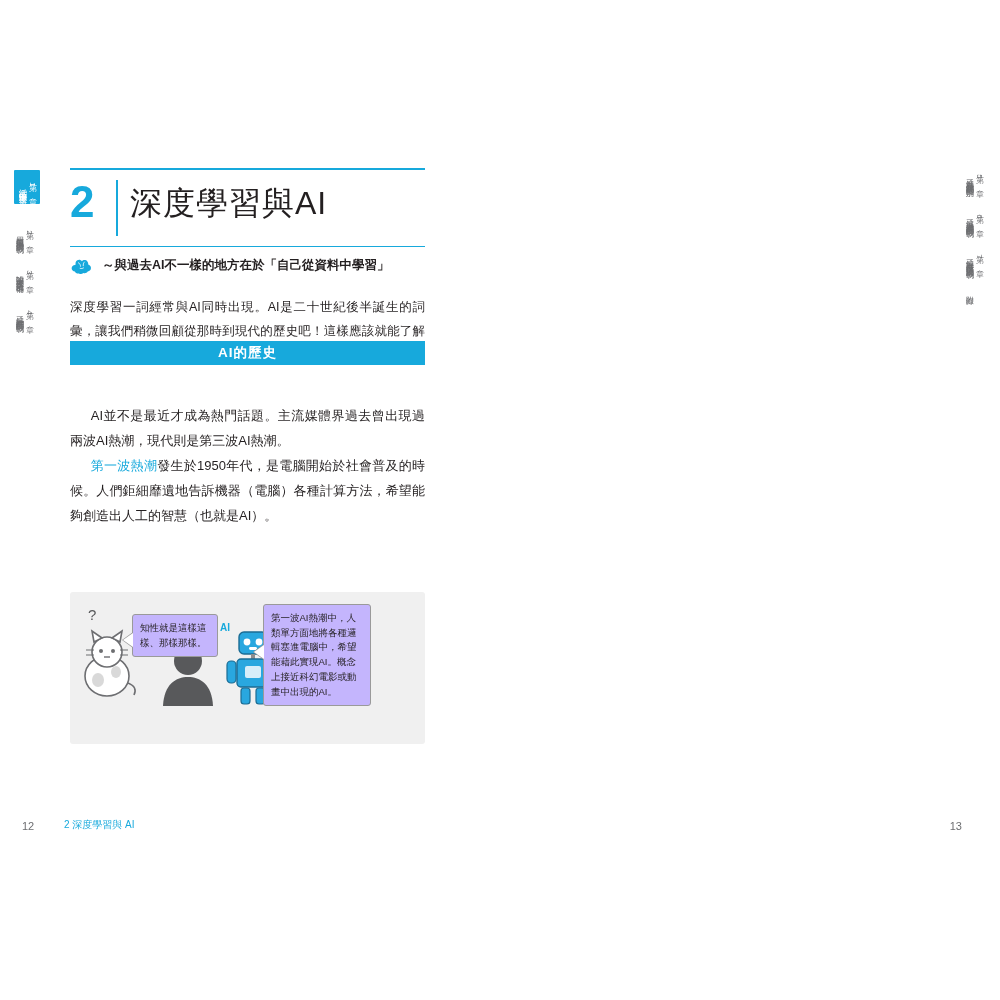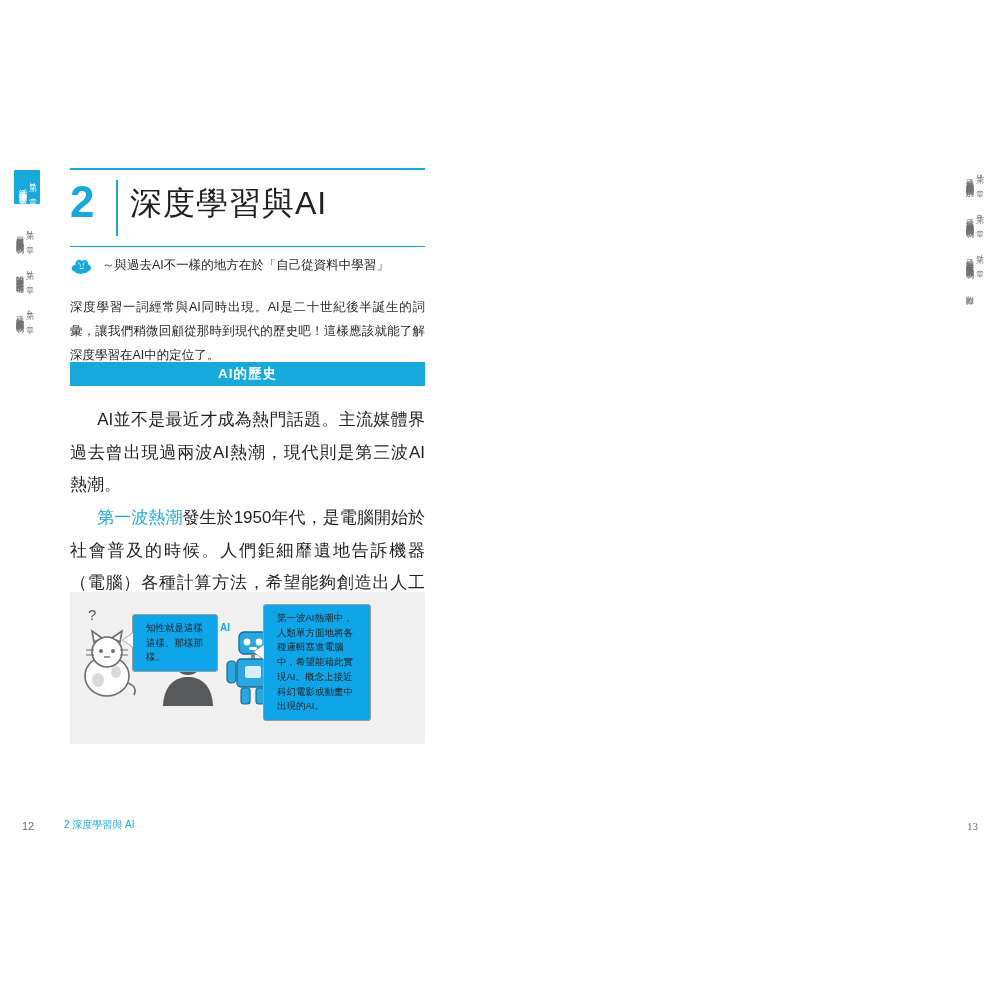--- a/index.html
+++ b/index.html
@@ -41,77 +41,77 @@
   .chap-num{
     font-size:44px;color:#17a9dc;font-weight:bold;line-height:1;
     width:46px;padding-top:4px;
   }
   .chap-sep{width:2px;background:#17a9dc;height:56px;margin:4px 12px 0 0;}
   .chap-title{
     font-size:32px;font-weight:normal;letter-spacing:1px;line-height:1.2;padding-top:8px;
   }
   .chap-rule-bot{border-top:1px solid #17a9dc;margin-top:10px;width:355px;}
   .chap-sub{
-    display:flex;align-items:center;margin-top:8px;font-size:12.5px;font-weight:normal;
+    display:flex;align-items:center;margin-top:8px;font-size:12.5px;font-weight:bold;
   }
   .brain-icon{width:26px;height:20px;margin-right:6px;flex:0 0 auto;}
 
   .lead{
     position:absolute;left:70px;top:296px;width:355px;
     font-size:12.5px;line-height:1.9;text-align:justify;
   }
 
   
   .sec-bar{
     position:absolute;left:70px;width:355px;height:24px;
     background:#17a9dc;color:#fff;font-size:13.5px;font-weight:bold;
     display:flex;align-items:center;justify-content:center;letter-spacing:1px;
   }
   .sec-bar::after{
     content:"";position:absolute;right:-0px;top:0;
   }
 
   .body-text{
-    font-size:17px;line-height:1.92;text-align:justify;
+    font-size:13px;line-height:1.92;text-align:justify;
     text-indent:0;
   }
   .body-text p{margin:0;}
   .body-text p.ind{text-indent:1.6em;}
   .blue{color:#17a9dc;font-weight:normal;}
 
   .col-left-a{position:absolute;left:70px;top:404px;width:355px;}
   .col-left-b{position:absolute;left:70px;top:760px;width:355px;}
 
   
   .figbox{background:#f0f0f0;border-radius:3px;position:relative;}
   .fig-left{position:absolute;left:70px;top:592px;width:355px;height:152px;}
 
   .bubble{
-    position:absolute;background:#0ea5e9;border:1px solid #9a9a9a;border-radius:3px;
-    font-size:9.5px;line-height:1.55;padding:6px 13px;box-sizing:border-box;
+    position:absolute;background:#c4b5fd;border:1px solid #9a9a9a;border-radius:3px;
+    font-size:9.5px;line-height:1.55;padding:6px 7px;box-sizing:border-box;
   }
   .bubble::after{
     content:"";position:absolute;width:0;height:0;
   }
   .b1{left:62px;top:22px;width:86px;}
   .b1::after{border-top:7px solid transparent;border-bottom:7px solid transparent;border-right:10px solid #fff;left:-10px;top:18px;}
   .b1::before{content:"";position:absolute;border-top:8px solid transparent;border-bottom:8px solid transparent;border-right:11px solid #9a9a9a;left:-11px;top:17px;}
   .b2{left:193px;top:12px;width:108px;}
   .b2::after{border-top:7px solid transparent;border-bottom:7px solid transparent;border-right:10px solid #fff;left:-10px;top:40px;}
   .b2::before{content:"";position:absolute;border-top:8px solid transparent;border-bottom:8px solid transparent;border-right:11px solid #9a9a9a;left:-11px;top:39px;}
 
   .ai-label{position:absolute;left:150px;top:30px;font-size:10px;color:#17a9dc;font-weight:bold;}
 
   .qmark{position:absolute;left:18px;top:14px;font-size:15px;color:#58595b;}
 
   
   .folio{position:absolute;bottom:168px;font-size:11px;color:#17a9dc;}
   .folio-left{left:22px;color:#6d6e71;}
   .folio-caption{position:absolute;left:64px;bottom:168px;font-size:10px;color:#17a9dc;}
-  .folio-right{right:22px;color:#6d6e71;font-family:Liberation Serif, serif;}
+  .folio-right{right:38px;color:#6d6e71;}
 
   svg{display:block;}
 </style>
 </head>
 <body>
 
 <div class="spread">
 
   <div class="page page-left">
 
@@ -148,21 +148,21 @@
             <path d="M6 12c-2 0-4 1.6-4 4s2 4 4 4c1 2 3 3 5 2.4 1.6 1.2 4 1 5.4-.6 2 .8 4.4 0 5.4-1.8 2.4-.2 4.2-2.2 4-4.6-.2-2-1.6-3.6-3.4-4 .4-2.4-1.2-4.8-3.6-5.4-1.6-.4-3.2.2-4.2 1.4C13.4 5.6 11 5 9 6.2 7.2 7.2 6.4 9.4 7 11.4c-.4.2-.7.4-1 .6z" fill="#17a9dc"></path>
             <path d="M10 9c2 1 3 3 3 5M18 8c-1.5 1.5-2 3.5-1.6 5.4M12 16c1.6.6 3.4.4 5-.6" stroke="#fff" stroke-width="1" fill="none"></path>
           </svg>
         </span>
         <span>～與過去AI不一樣的地方在於「自己從資料中學習」</span>
       </div>
     </div>
 
     <div class="lead">深度學習一詞經常與AI同時出現。AI是二十世紀後半誕生的詞彙，讓我們稍微回顧從那時到現代的歷史吧！這樣應該就能了解深度學習在AI中的定位了。</div>
 
-    <div class="sec-bar" style="top:362px;">
+    <div class="sec-bar" style="top:341px;">
       <span>AI的歷史</span>
     </div>
 
     <div class="col-left-a body-text">
       <p class="ind">AI並不是最近才成為熱門話題。主流媒體界過去曾出現過兩波AI熱潮，現代則是第三波AI熱潮。</p>
       <p class="ind"><span class="blue">第一波熱潮</span><span>發生於1950年代，是電腦開始於社會普及的時候。人們鉅細靡遺地告訴機器（電腦）各種計算方法，希望能夠創造出人工的智慧（也就是AI）。</span></p>
     </div>
 
     <div class="figbox fig-left">
       <span class="qmark">?</span>

